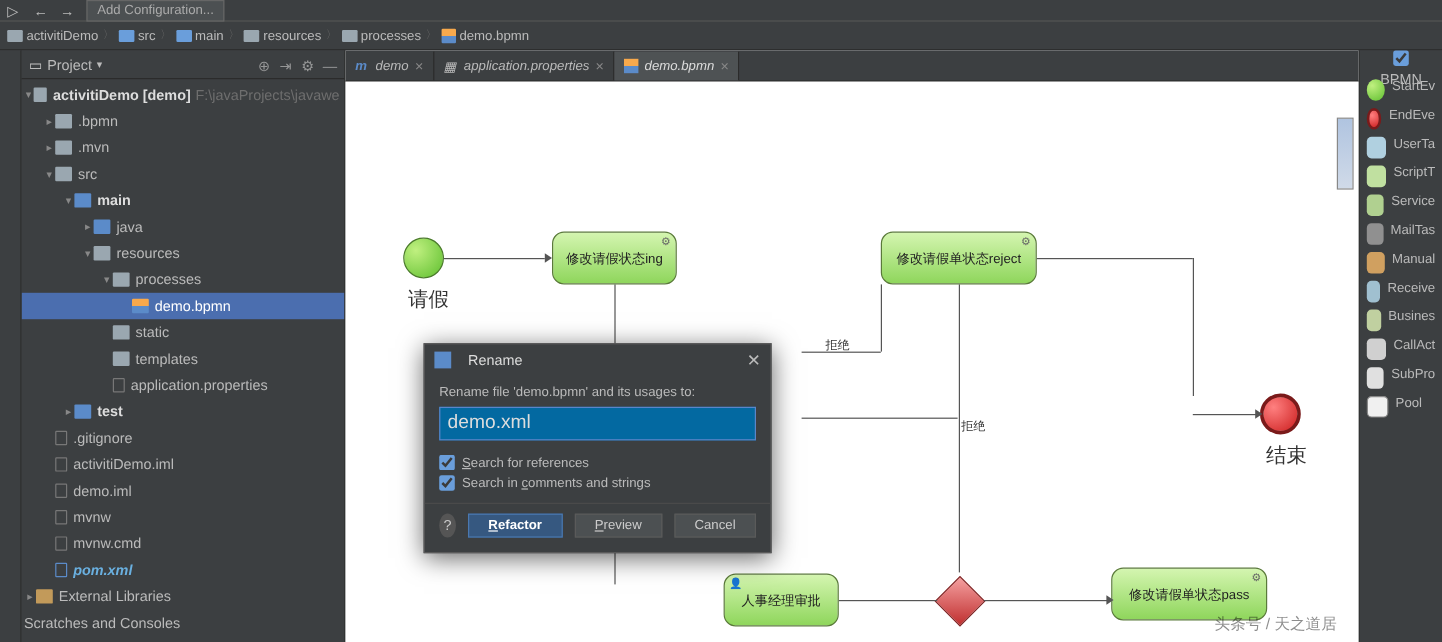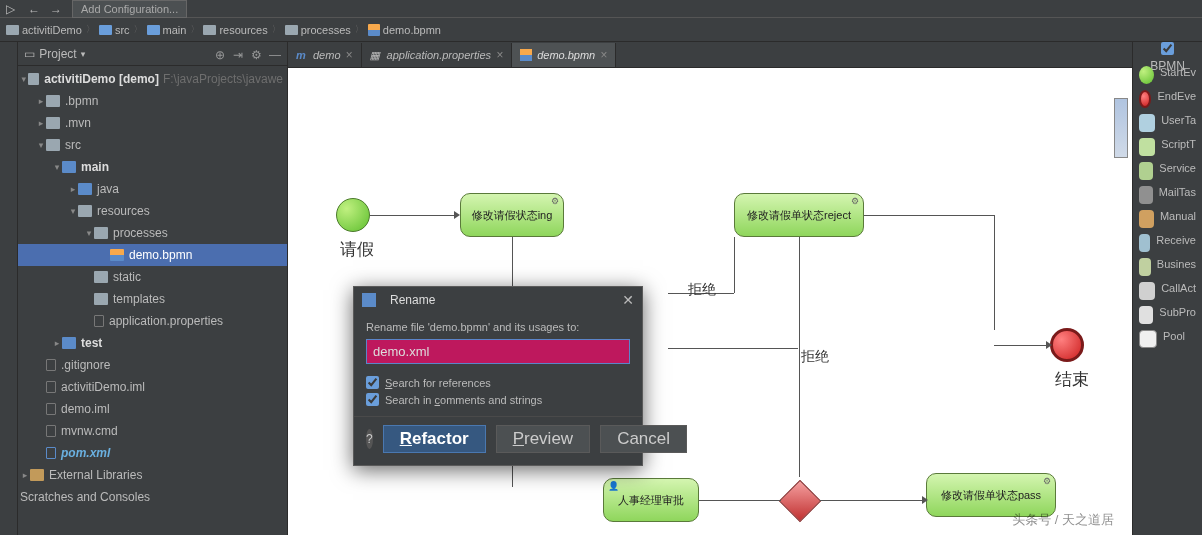--- a/index.html
+++ b/index.html
@@ -45,46 +45,46 @@
 .tab .tabicon { width: 12px; height: 12px; display: inline-block; }
 
 .canvas { flex: 1; background: #fff; position: relative; }
 .bpmn-node { position: absolute; border: 1px solid #5a7a3a; border-radius: 10px; background: linear-gradient(#d4f5b0,#8fd65c); display: flex; align-items: center; justify-content: center; font-size: 11px; color: #222; padding: 4px 8px; }
 .gear { position: absolute; top: 2px; right: 4px; font-size: 9px; color: #666; }
 .circle-node { position: absolute; border-radius: 50%; }
 .start-circle { width: 34px; height: 34px; border: 1px solid #4a7a2a; background: radial-gradient(circle at 30% 30%, #c0f080, #5fbf2f); }
 .end-circle { width: 34px; height: 34px; border: 3px solid #7a1a1a; background: radial-gradient(circle at 30% 30%, #ff8080, #cc1f1f); }
 .gateway { position: absolute; width: 30px; height: 30px; background: linear-gradient(135deg,#f5a0a0,#c03030); transform: rotate(45deg); border: 1px solid #802020; }
 .canvas-label { position: absolute; font-size: 17px; color: #333; }
-.edge-lbl { position: absolute; font-size: 14px; color: #333; }
+.edge-lbl { position: absolute; font-size: 10px; color: #333; }
 
 .edge { position: absolute; background: #555; }
 .edge.h { height: 1px; }
 .edge.v { width: 1px; }
 .arrow-r { position: absolute; width: 0; height: 0; border-left: 6px solid #555; border-top: 4px solid transparent; border-bottom: 4px solid transparent; }
 
 .right-panel { width: 70px; background: #3c3f41; border-left: 1px solid #2b2b2b; display: flex; flex-direction: column; }
 .rp-header { height: 24px; display: flex; align-items: center; gap: 4px; padding: 0 6px; color: #bbb; flex-direction: column; }
 .rp-header input[type=checkbox]{ accent-color:#6a9edb; }
 .rp-row { height: 24px; display: flex; align-items: flex-start; gap: 6px; padding: 0 6px; color: #bbb; font-size: 11px; }
 .rp-row .ricon { width: 18px; height: 18px; border-radius: 4px; display: inline-block; }
 
 .dialog { position: absolute; left: 353px; top: 286px; width: 290px; background: #3c3f41; border: 1px solid #5a5a5a; box-shadow: 0 4px 20px rgba(0,0,0,.6); }
 .dlg-title { height: 26px; display: flex; align-items: center; padding: 0 8px; gap: 14px; color: #ddd; }
 .dlg-title .spacer { flex: 1; }
 .dlg-title .x { color: #bbb; font-size: 14px; }
 .dlg-body { padding: 8px 12px 6px; color: #bbb; }
 .dlg-body .prompt { font-size: 11px; margin-bottom: 6px; }
-.dlg-input { width: 100%; background: #be185d; border: 1px solid #5b85c9; color: #ddd; padding: 4px 6px; font-size: 13px; outline: none; }
+.dlg-input { width: 100%; background: #0369a1; border: 1px solid #5b85c9; color: #ddd; padding: 4px 6px; font-size: 16px; outline: none; }
 .dlg-checks { padding: 4px 12px 4px; }
 .dlg-checks label { display: flex; align-items: center; gap: 6px; font-size: 11px; color: #bbb; padding: 2px 0; }
 .dlg-checks input { accent-color: #6a9edb; }
 .dlg-btns { display: flex; align-items: center; gap: 10px; padding: 8px 12px 12px; border-top: 1px solid #4a4a4a; margin-top: 4px; }
 .dlg-btns .help { width: 20px; height: 20px; border-radius: 50%; background: #555; color: #ccc; display: flex; align-items: center; justify-content: center; font-size: 12px; }
-.dlg-btn { padding: 3px 16px; border: 1px solid #5a5a5a; background: #4c5052; color: #ccc; font-size: 17px; }
+.dlg-btn { padding: 3px 16px; border: 1px solid #5a5a5a; background: #4c5052; color: #ccc; font-size: 11px; }
 .dlg-btn.primary { background: #365880; border-color: #4a78b0; color: #fff; font-weight: bold; }
 .underline { text-decoration: underline; }
 
 .watermark { position: absolute; right: 18px; bottom: 6px; font-size: 13px; color: rgba(0,0,0,.45); }
 .minimap { position: absolute; top: 30px; right: 4px; width: 14px; height: 60px; background: linear-gradient(#b0c4e0,#d0dae8); border: 1px solid #888; }
 </style>
 </head>
 <body>
 
 <div class="toolbar-top">
@@ -228,20 +228,25 @@
           <span class="lbl">activitiDemo.iml</span>
         </div>
       <div class="tree-row">
           <span class="ind" style="width:28px"></span>
           <span class="ticon file"></span>
           <span class="lbl">demo.iml</span>
         </div>
       <div class="tree-row">
           <span class="ind" style="width:28px"></span>
           <span class="ticon file"></span>
+          <span class="lbl">mvnw</span>
+        </div>
+      <div class="tree-row">
+          <span class="ind" style="width:28px"></span>
+          <span class="ticon file"></span>
           <span class="lbl">mvnw.cmd</span>
         </div>
       <div class="tree-row">
           <span class="ind" style="width:28px"></span>
           <span class="ticon file" style="border-color:#5b8bc9;color:#5b8bc9"></span>
           <span class="lbl" style="color:#6ab0e0;font-style:italic;font-weight:bold">pom.xml</span>
         </div>
       <div class="tree-row">
           <span class="ind" style="width:2px"></span>
           <span class="expand">▸</span>

